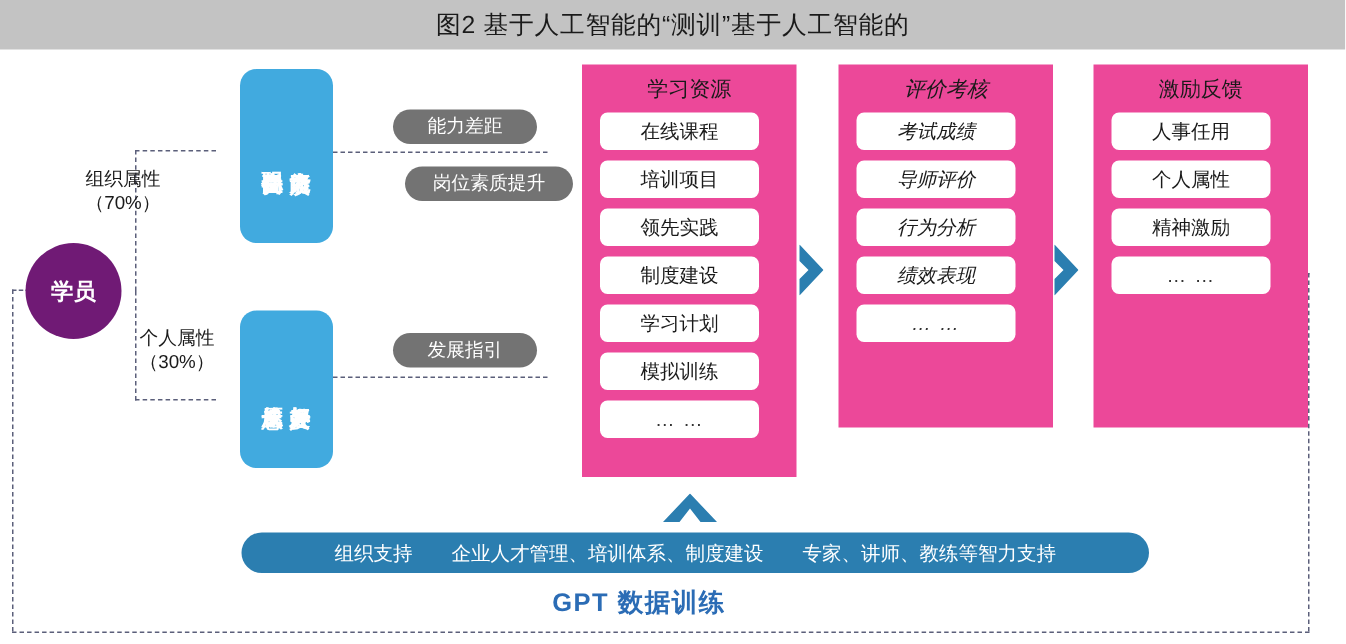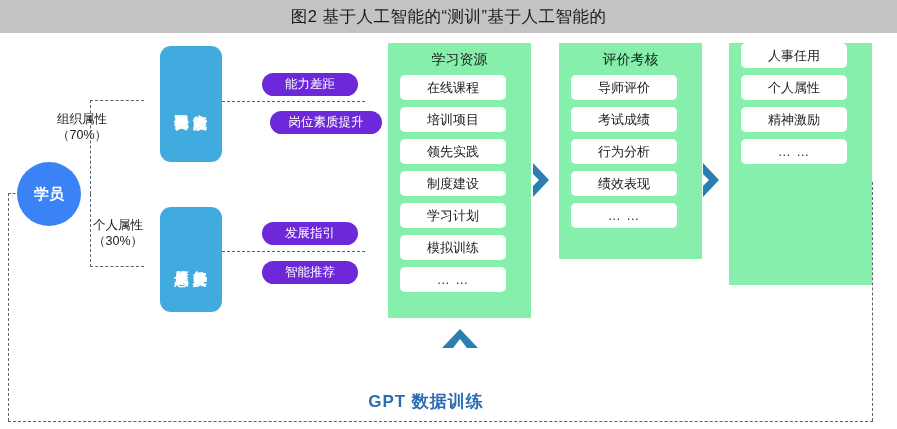--- a/index.html
+++ b/index.html
@@ -31,21 +31,21 @@
     font-size: 16.5px;
     color: #1a1a1a;
     letter-spacing: 0.5px;
     white-space: nowrap;
   }
 
   
   .node-circle {
     position: absolute;
     border-radius: 50%;
-    background: #3b82f6;
+    background: #701a75;
     display: flex;
     align-items: center;
     justify-content: center;
     color: #ffffff;
     font-weight: bold;
   }
   #student-node {
     left: 17px; top: 162px;
     width: 64px; height: 64px;
     font-size: 15px;
@@ -70,21 +70,21 @@
     font-weight: bold;
     font-size: 14px;
     line-height: 1.04;
     letter-spacing: 0px;
   }
   #blue-box-1 { left: 160px; top: 46px;  width: 62px; height: 116px; }
   #blue-box-2 { left: 160px; top: 207px; width: 62px; height: 105px; }
 
   .pill {
     position: absolute;
-    background: #6d28d9;
+    background: #737373;
     border-radius: 13px;
     color: #ffffff;
     font-size: 12.5px;
     display: flex;
     align-items: center;
     justify-content: center;
     height: 23px;
     white-space: nowrap;
   }
   #pill-1 { left: 262px; top: 73px;  width: 96px; }
@@ -120,21 +120,21 @@
     border-top: 5.5px solid transparent;
     border-bottom: 5.5px solid transparent;
   }
   .arrow-right {
     border-left-color: #31375f;
   }
 
   
   .stage-col {
     position: absolute;
-    background: #86efac;
+    background: #ec4899;
     top: 43px;
     width: 143px;
   }
   .stage-title {
     text-align: center;
     font-size: 14px;
     color: #1a1a1a;
     padding-top: 8px;
     padding-bottom: 6px;
   }
@@ -146,21 +146,21 @@
     display: flex;
     align-items: center;
     justify-content: center;
     font-size: 13px;
     color: #1a1a1a;
     white-space: nowrap;
   }
   .stage-item.ellipsis { color: #333; letter-spacing: 1px; }
 
   #stage-col-1 { left: 388px; height: 275px; }
-  #stage-col-2 { left: 559px; height: 216px; }
+  #stage-col-2 { left: 559px; height: 242px; font-style: italic; }
   #stage-col-3 { left: 729px; height: 242px; }
 
   
   .chevron-right {
     position: absolute;
     width: 17px; height: 34px;
     color: #2b7eb0;
   }
   #chevron-1 { left: 532px; top: 163px; }
   #chevron-2 { left: 702px; top: 163px; }
@@ -252,23 +252,20 @@
   <div class="arrow-right" style="left:365px; top:245.5px;"></div>
 
   <div id="pill-1" class="pill">
     <span>能力差距</span>
   </div>
   <div id="pill-2" class="pill">
     <span>岗位素质提升</span>
   </div>
   <div id="pill-3" class="pill">
     <span>发展指引</span>
-  </div>
-  <div id="pill-4" class="pill">
-    <span>智能推荐</span>
   </div>
 
   <div id="stage-col-1" class="stage-col">
     <div class="stage-title">学习资源</div>
     <div class="stage-item">在线课程</div>
     <div class="stage-item">培训项目</div>
     <div class="stage-item">领先实践</div>
     <div class="stage-item">制度建设</div>
     <div class="stage-item">学习计划</div>
     <div class="stage-item">模拟训练</div>
@@ -276,42 +273,48 @@
   </div>
 
   <div id="chevron-1" class="chevron-right">
     <svg viewBox="0 0 17 34" width="17" height="34" aria-hidden="true">
       <polygon points="1,0 17,17 1,34 1,23 7,17 1,11" fill="#2b7eb0"></polygon>
     </svg>
   </div>
 
   <div id="stage-col-2" class="stage-col">
     <div class="stage-title">评价考核</div>
+    <div class="stage-item">考试成绩</div>
     <div class="stage-item">导师评价</div>
-    <div class="stage-item">考试成绩</div>
     <div class="stage-item">行为分析</div>
     <div class="stage-item">绩效表现</div>
     <div class="stage-item ellipsis">… …</div>
   </div>
 
   <div id="chevron-2" class="chevron-right">
     <svg viewBox="0 0 17 34" width="17" height="34" aria-hidden="true">
       <polygon points="1,0 17,17 1,34 1,23 7,17 1,11" fill="#2b7eb0"></polygon>
     </svg>
   </div>
 
   <div id="stage-col-3" class="stage-col">
+    <div class="stage-title">激励反馈</div>
     <div class="stage-item">人事任用</div>
     <div class="stage-item">个人属性</div>
     <div class="stage-item">精神激励</div>
     <div class="stage-item ellipsis">… …</div>
   </div>
 
   <div id="chevron-up">
     <svg viewBox="0 0 36 22" width="36" height="22" aria-hidden="true">
       <polygon points="18,0 36,19 25,19 18,10 11,19 0,19" fill="#2b7eb0"></polygon>
     </svg>
   </div>
 
+  <div id="support-bar">
+    <span>组织支持</span>
+    <span>企业人才管理、培训体系、制度建设</span>
+    <span>专家、讲师、教练等智力支持</span>
+  </div>
 
   <div id="gpt-caption">GPT 数据训练</div>
 
 </div>
 
 </body></html>

